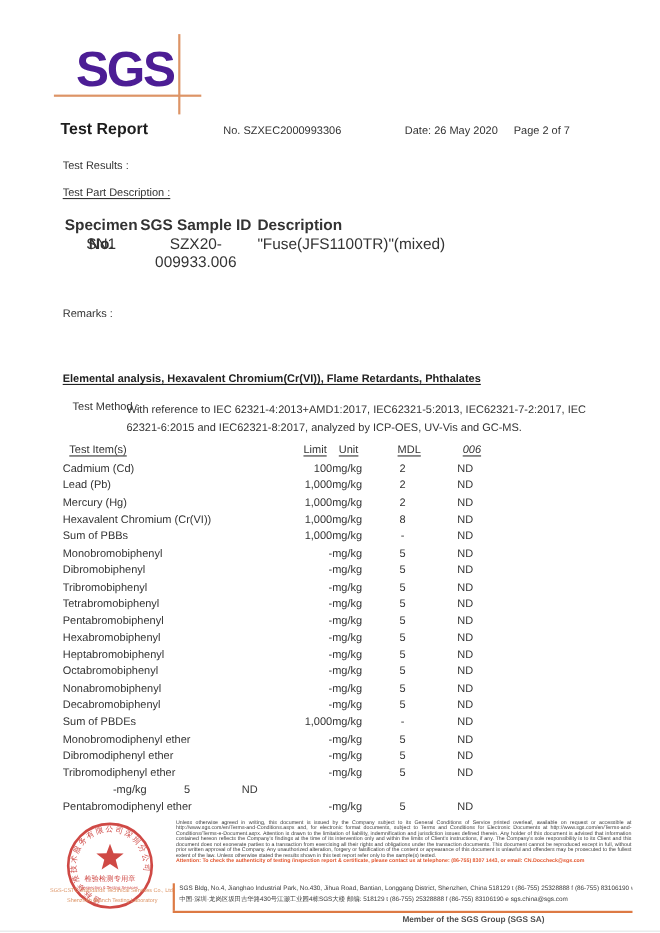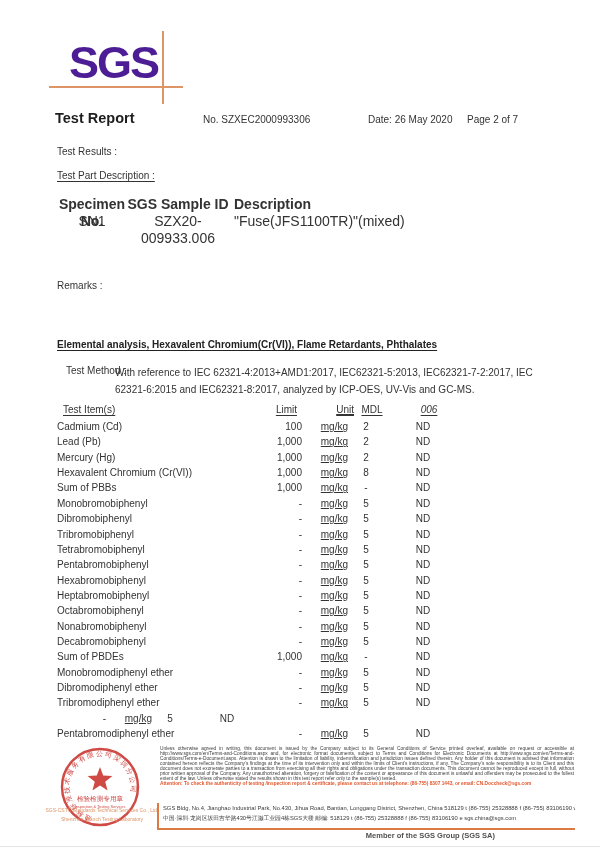--- a/index.html
+++ b/index.html
@@ -37,21 +37,21 @@
     text-decoration:underline;text-underline-offset:2px;color:#222;white-space:nowrap;}
   .tm-label{position:absolute;left:66px;top:365px;font-size:10px;color:#333;}
   .tm-text{position:absolute;left:115px;top:365px;width:433px;font-size:10px;line-height:16.5px;color:#333;}
   
   .rt{position:absolute;left:57px;top:403px;font-size:10px;color:#333;}
   .rt-head{display:flex;height:16.1px;line-height:13px;}
   .rt-row{display:flex;height:15.35px;line-height:15.35px;}
   .rt-c{white-space:nowrap;}
   .rt-c0{width:196px;}
   .rt-c1{width:49px;text-align:right;}
-  .rt-c2{width:46px;text-align:right;text-decoration:underline;}
+  .rt-c2{width:46px;text-align:left;}
   .rt-c3{width:36px;text-align:center;}
   .rt-c4{width:78px;text-align:center;}
   .rt-head .rt-c0{padding-left:6px;}
   .hdr-u{text-decoration:underline;text-underline-offset:2px;}
   .hdr-limit{padding-right:11px;}
   
   .fineprint{position:absolute;left:160px;top:746px;width:414px;font-size:4.8px;line-height:5.05px;
     color:#3c3c3c;text-align:justify;}
   .attention{color:#e2572f;font-weight:bold;}
   .addresses{position:absolute;left:163px;top:803px;width:412px;font-size:5.8px;line-height:10px;

